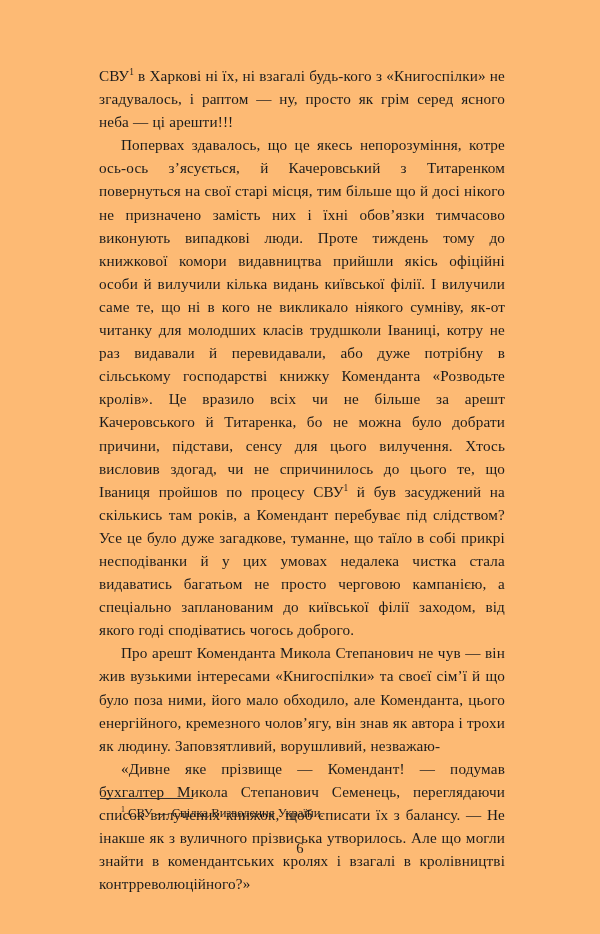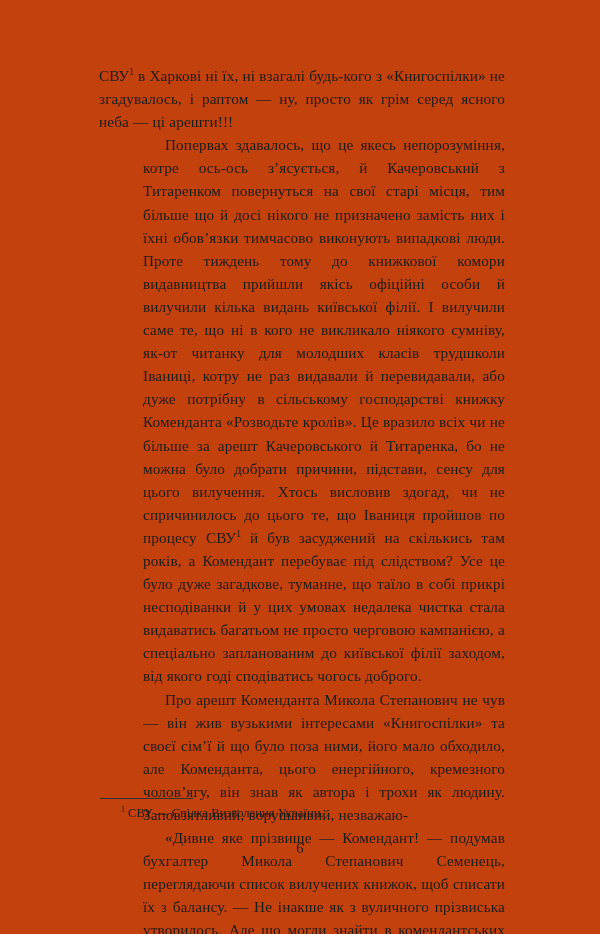--- a/index.html
+++ b/index.html
@@ -4,21 +4,21 @@
 <style>
   html, body {
     margin: 0;
     padding: 0;
     background: #ffffff;
   }
   .page {
     position: relative;
     width: 600px;
     height: 934px;
-    background: #c2410c;
+    background: #fdba74;
     overflow: hidden;
     font-family: "Liberation Serif", "DejaVu Serif", serif;
     color: #1c1c1c;
   }
   .text-column {
     position: absolute;
     left: 99px;
     top: 64px;
     width: 406px;
   }
@@ -31,21 +31,20 @@
     line-height: 23.1px;
     letter-spacing: 0.01em;
     word-spacing: 0.01em;
     hyphens: manual;
   }
   .para.indent {
     text-indent: 22px;
   }
   .para + .para {
     margin-top: 0;
-    margin-left: 44px;
   }
   sup.fn {
     font-size: 0.62em;
     vertical-align: super;
     line-height: 0;
     letter-spacing: 0;
   }
   .footnote-area {
     position: absolute;
     left: 99px;

